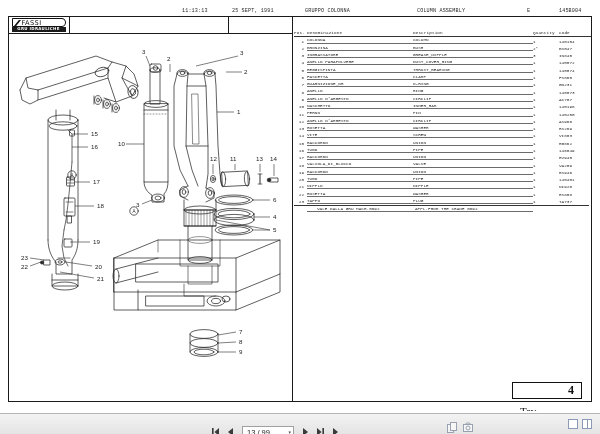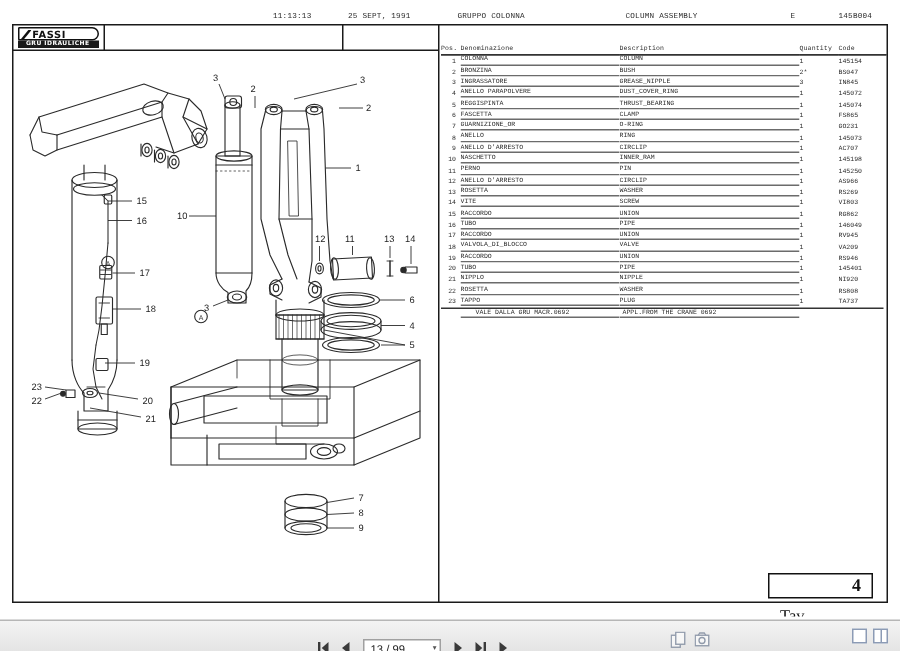--- a/index.html
+++ b/index.html
@@ -89,21 +89,21 @@
     width: 54px; height: 8.5px;
     border: 0.8px solid #111;
     border-radius: 1px 5px 5px 1px;
     background: #fff;
     overflow: hidden;
   }
   .logo-word {
     position: absolute;
     left: 9px; top: 0.2px;
     font-family: "DejaVu Sans", sans-serif;
-    font-weight: 700;
+    font-weight: 400;
     font-size: 6.6px;
     letter-spacing: 0.4px;
     color: #111;
     line-height: 8px;
   }
   .logo-swoosh {
     position: absolute;
     left: 1.5px; top: 1px;
     width: 7px; height: 6px;
     background: #111;

